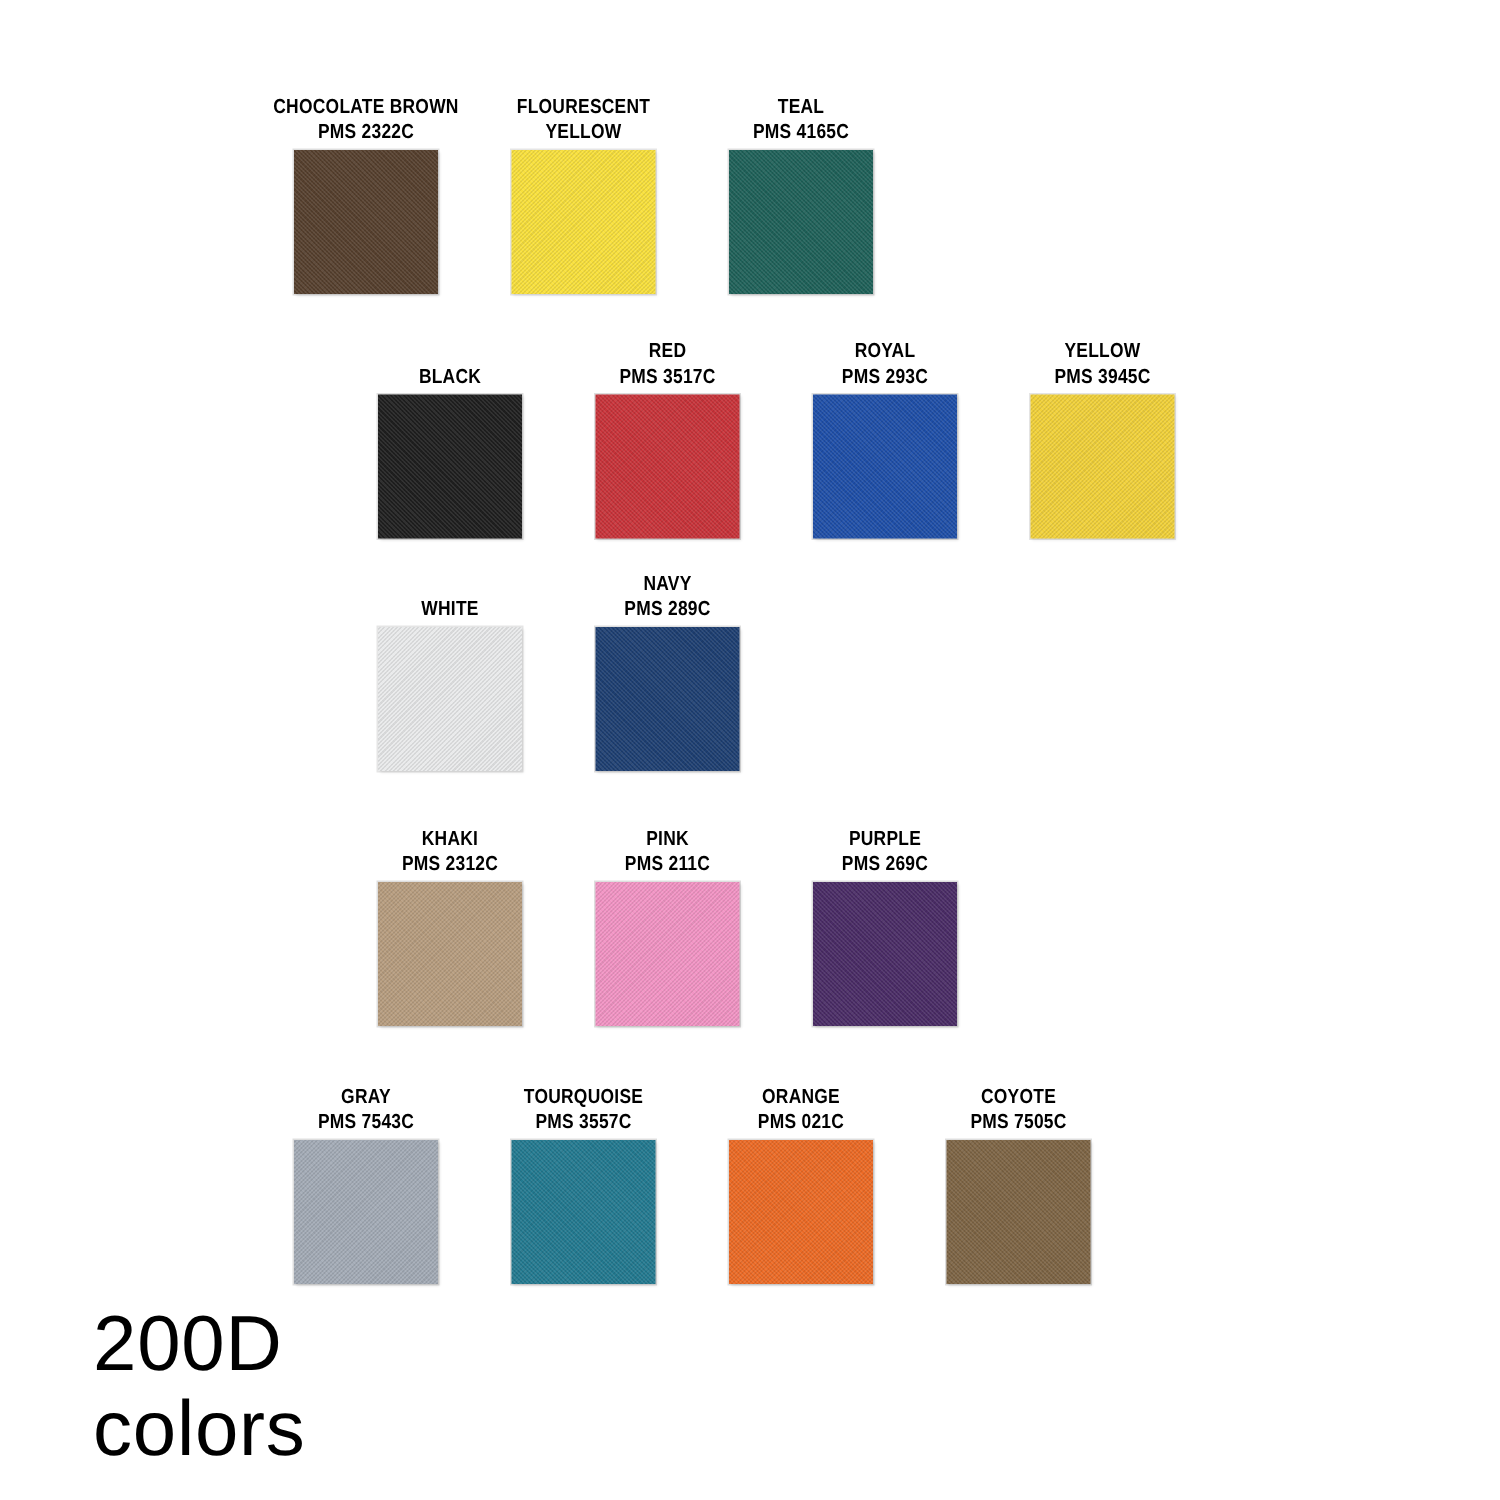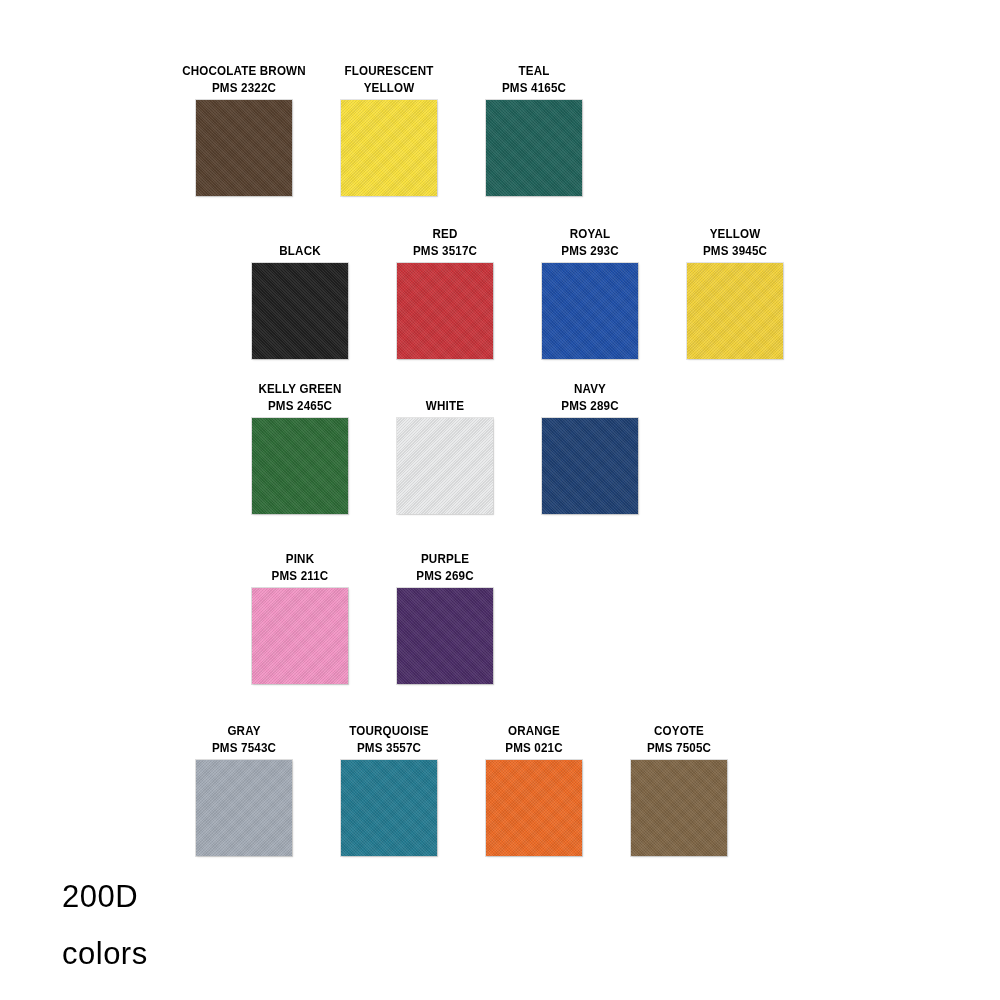--- a/index.html
+++ b/index.html
@@ -111,21 +111,21 @@
       0 0 0 1px rgba(0,0,0,0.10),
       1px 1px 2px rgba(0,0,0,0.10);
   }
 
   .footer-caption {
     position: absolute;
     left: 62px;
     top: 868px;
     font-family: "Liberation Sans", sans-serif;
     font-weight: 400;
-    font-size: 31px;
+    font-size: 52px;
     line-height: 57px;
     color: #000000;
     letter-spacing: 0.5px;
   }
   .footer-line { display: block; white-space: nowrap; }
 </style>
 </head>
 <body>
 
 <div id="page">
@@ -179,40 +179,40 @@
           <div class="swatch-labels">
             <span class="swatch-name">YELLOW</span>
             <span class="swatch-pms">PMS 3945C</span>
           </div>
           <div class="swatch-chip light-chip" style="background-color: rgb(241, 209, 58);"></div>
         </div>
       </div>
       <div class="swatch-row row-2 indent-1">
         <div class="swatch-cell">
           <div class="swatch-labels">
-            <span class="swatch-name">KELLY GREEN</span>
-            <span class="swatch-pms">PMS 2465C</span>
-          </div>
-          <div class="swatch-chip" style="background-color: rgb(45, 107, 54);"></div>
-        </div>
-        <div class="swatch-cell">
-          <div class="swatch-labels">
             <span class="swatch-name">WHITE</span>
           </div>
           <div class="swatch-chip light-chip" style="background-color: rgb(233, 234, 235);"></div>
         </div>
         <div class="swatch-cell">
           <div class="swatch-labels">
             <span class="swatch-name">NAVY</span>
             <span class="swatch-pms">PMS 289C</span>
           </div>
           <div class="swatch-chip" style="background-color: rgb(30, 63, 114);"></div>
         </div>
       </div>
       <div class="swatch-row row-3 indent-1">
+        <div class="swatch-cell">
+          <div class="swatch-labels">
+            <span class="swatch-name">KHAKI</span>
+            <span class="swatch-pms">PMS 2312C</span>
+          </div>
+          <div class="swatch-chip" style="background-color: rgb(183, 157, 127);"></div>
+        </div>
         <div class="swatch-cell">
           <div class="swatch-labels">
             <span class="swatch-name">PINK</span>
             <span class="swatch-pms">PMS 211C</span>
           </div>
           <div class="swatch-chip" style="background-color: rgb(242, 148, 196);"></div>
         </div>
         <div class="swatch-cell">
           <div class="swatch-labels">
             <span class="swatch-name">PURPLE</span>

